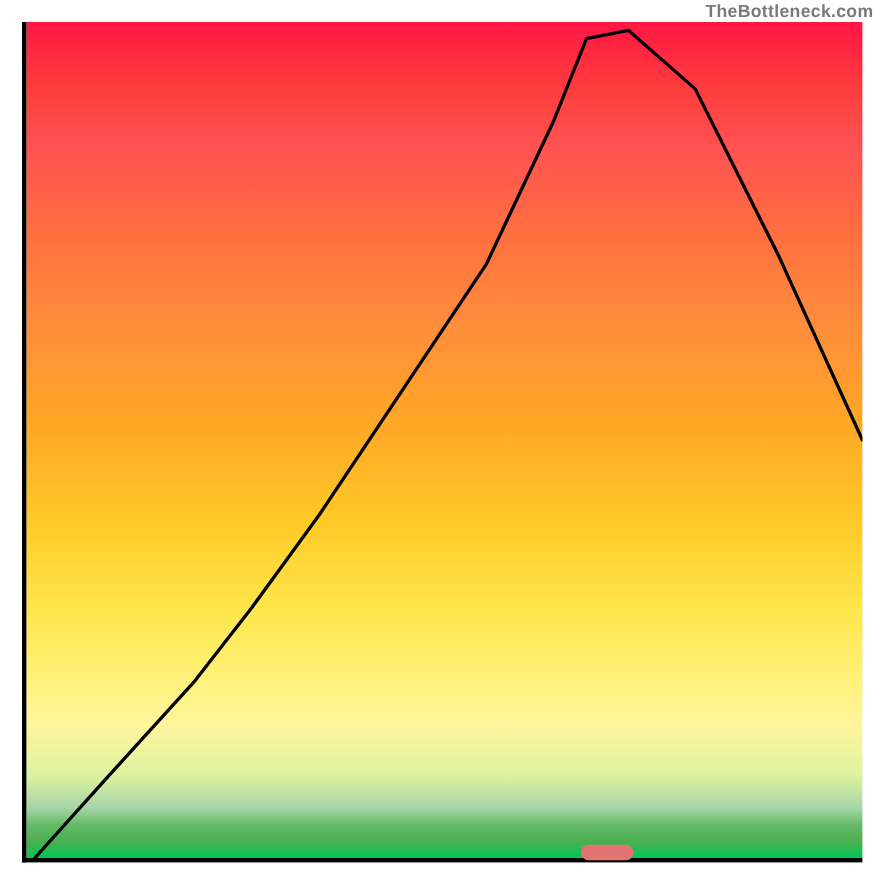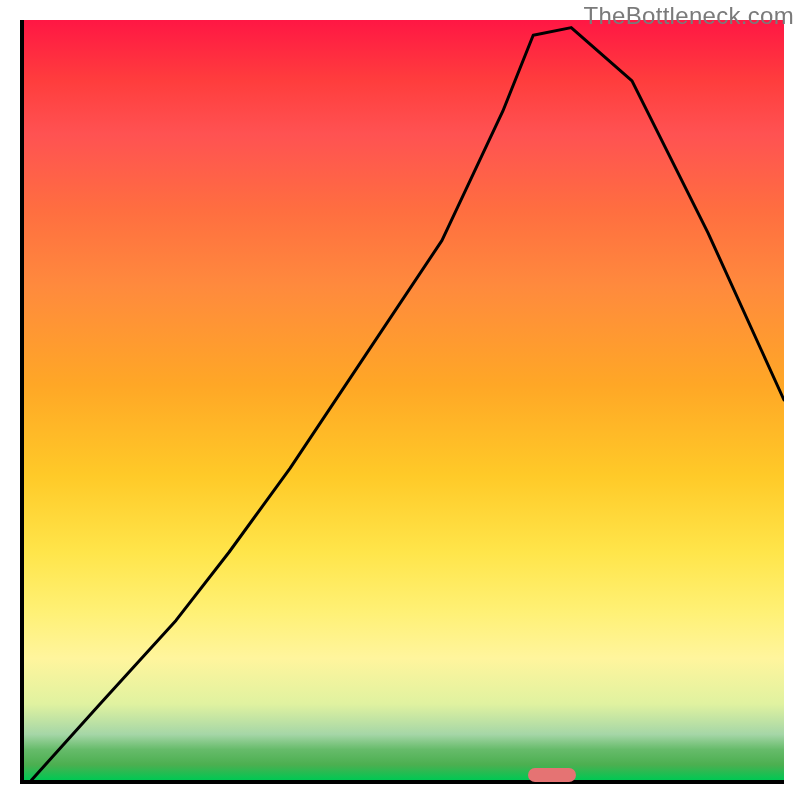--- a/index.html
+++ b/index.html
@@ -56,22 +56,22 @@
     height: 14px;
     background: #e57373;
     border-radius: 7px;
     transform: translate(-50%, -50%);
   }
   .watermark {
     position: absolute;
     top: 2px;
     right: 6px;
     color: #7a7a7a;
-    font-size: 24px;
-    font-weight: 400;
+    font-size: 16px;
+    font-weight: 700;
     letter-spacing: 0.3px;
   }
 </style>
 </head>
 <body>
 
 <div class="chart-container">
   <div class="plot-area">
     <svg class="curve" viewBox="0 0 760 760" preserveAspectRatio="none">
       <path id="curve-path" fill="none" stroke="#000" stroke-width="3" stroke-linejoin="round" stroke-linecap="round" d="M7.6 760.0 L76.0 684.0 L152.0 600.4 L205.2 532.0 L266.0 448.4 L342.0 334.4 L418.0 220.4 L478.8 91.2 L509.2 15.2 L547.2 7.6 L608.0 60.8 L684.0 212.8 L760.0 380.0"></path>

